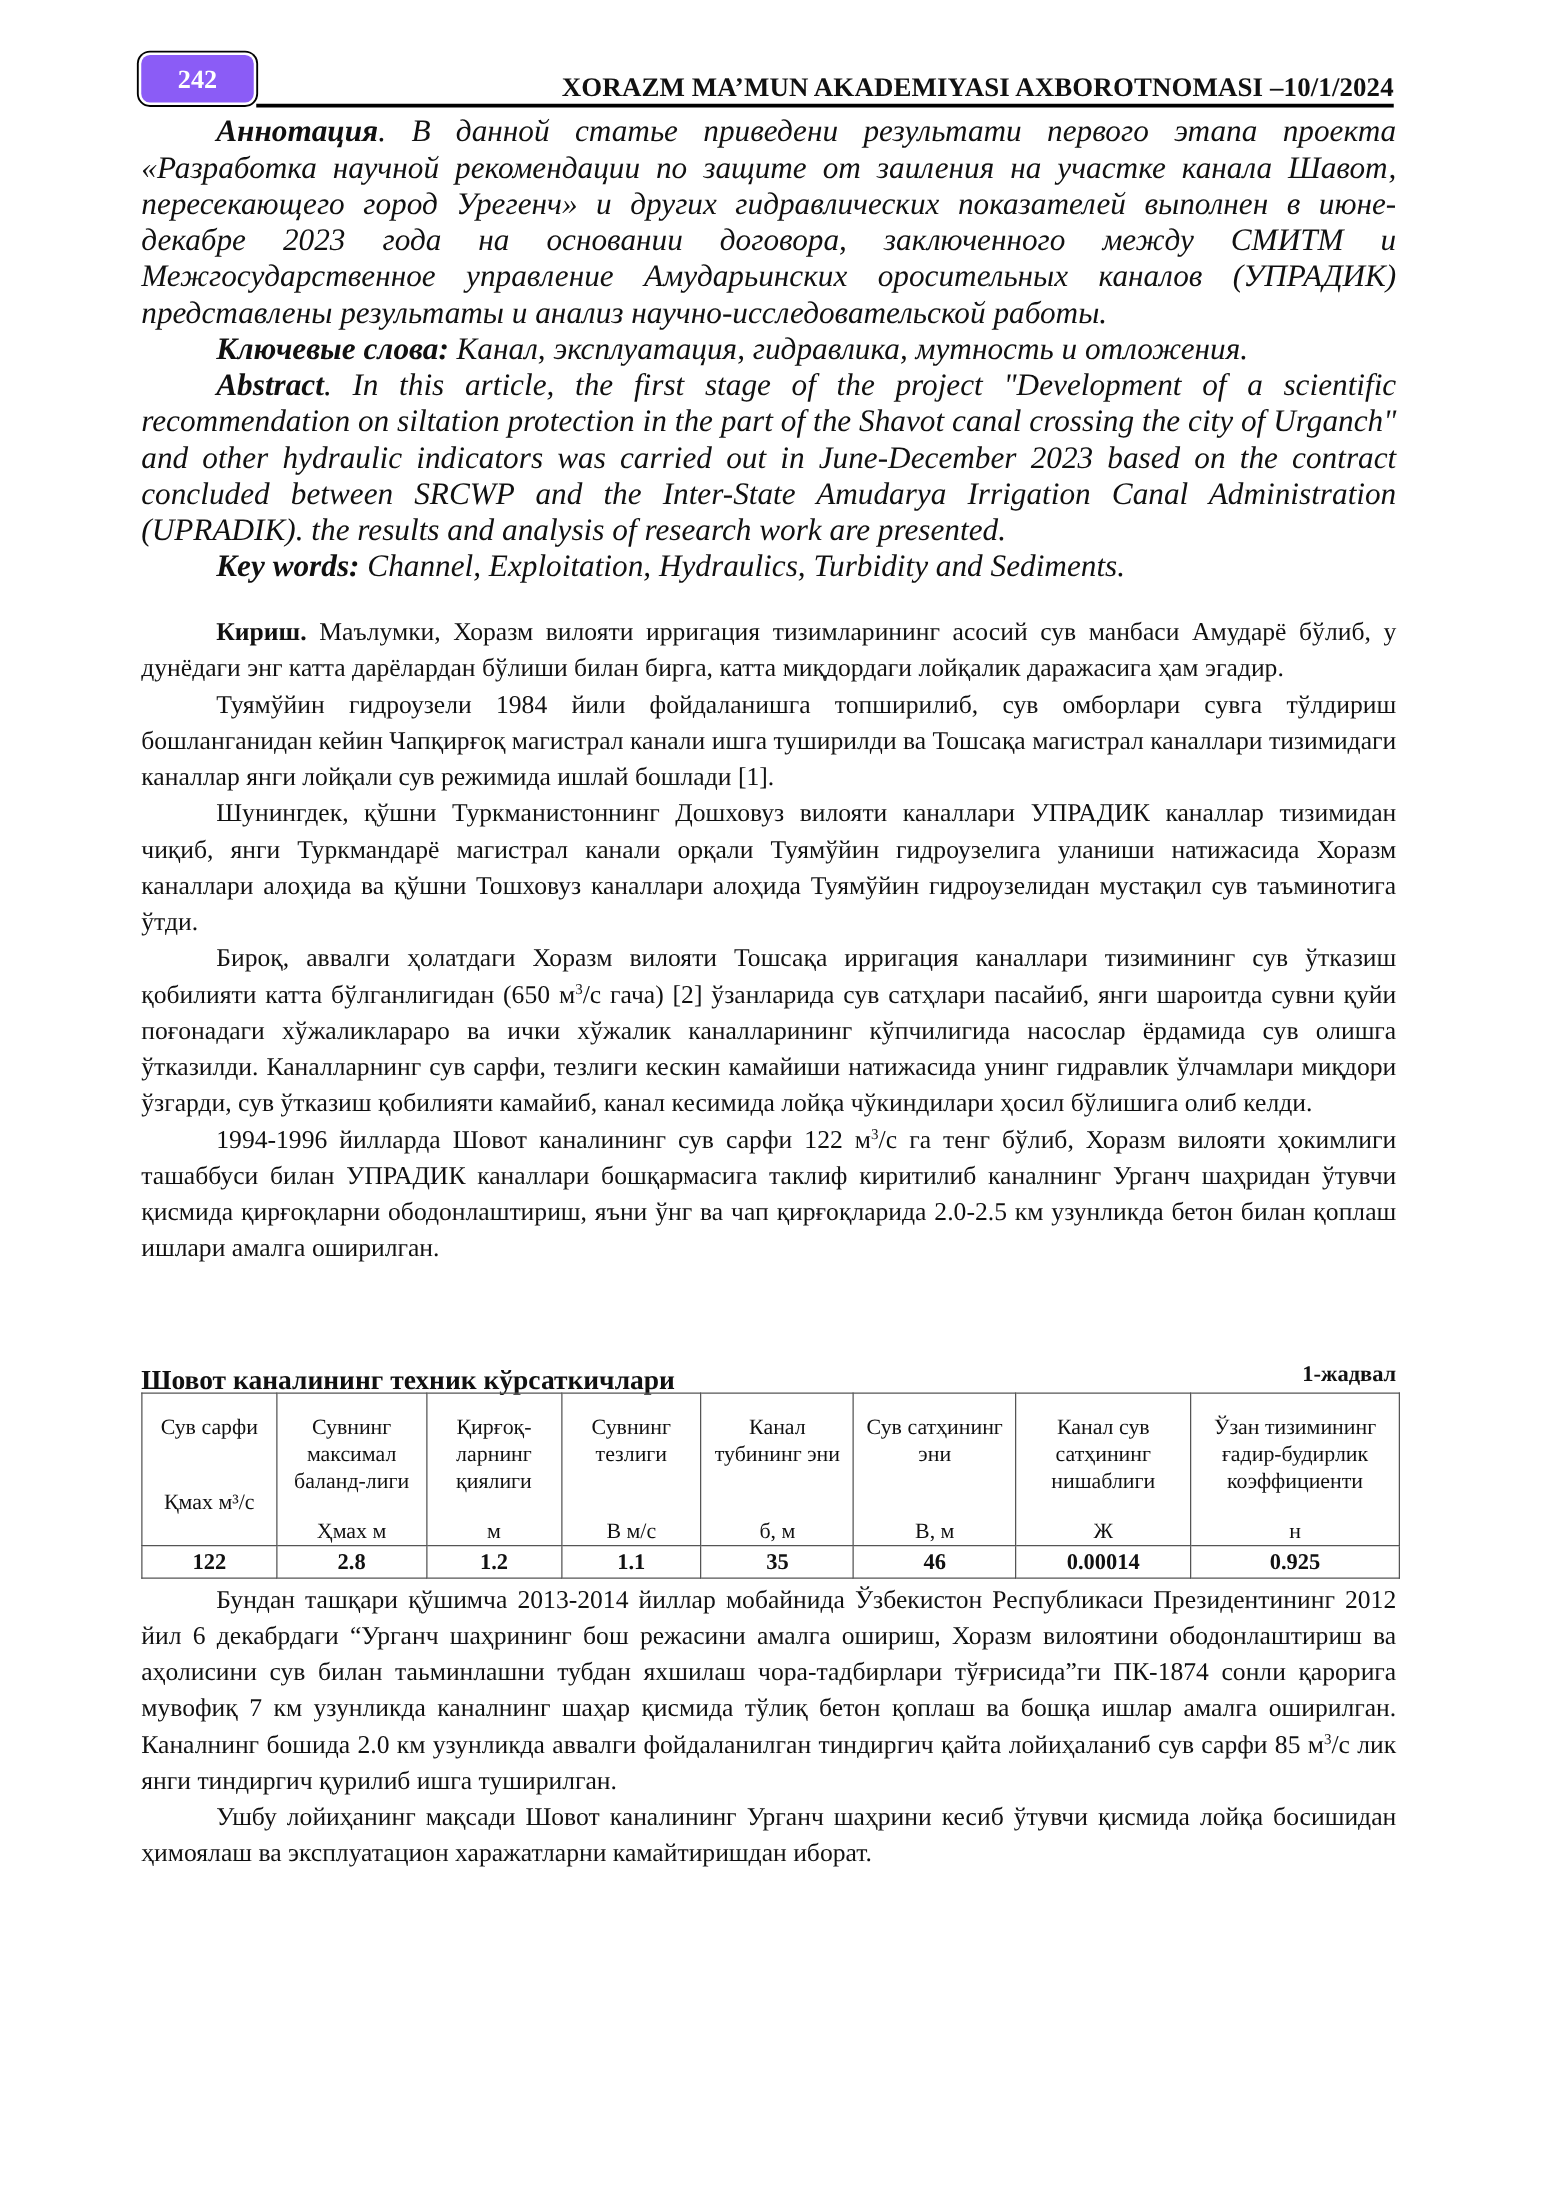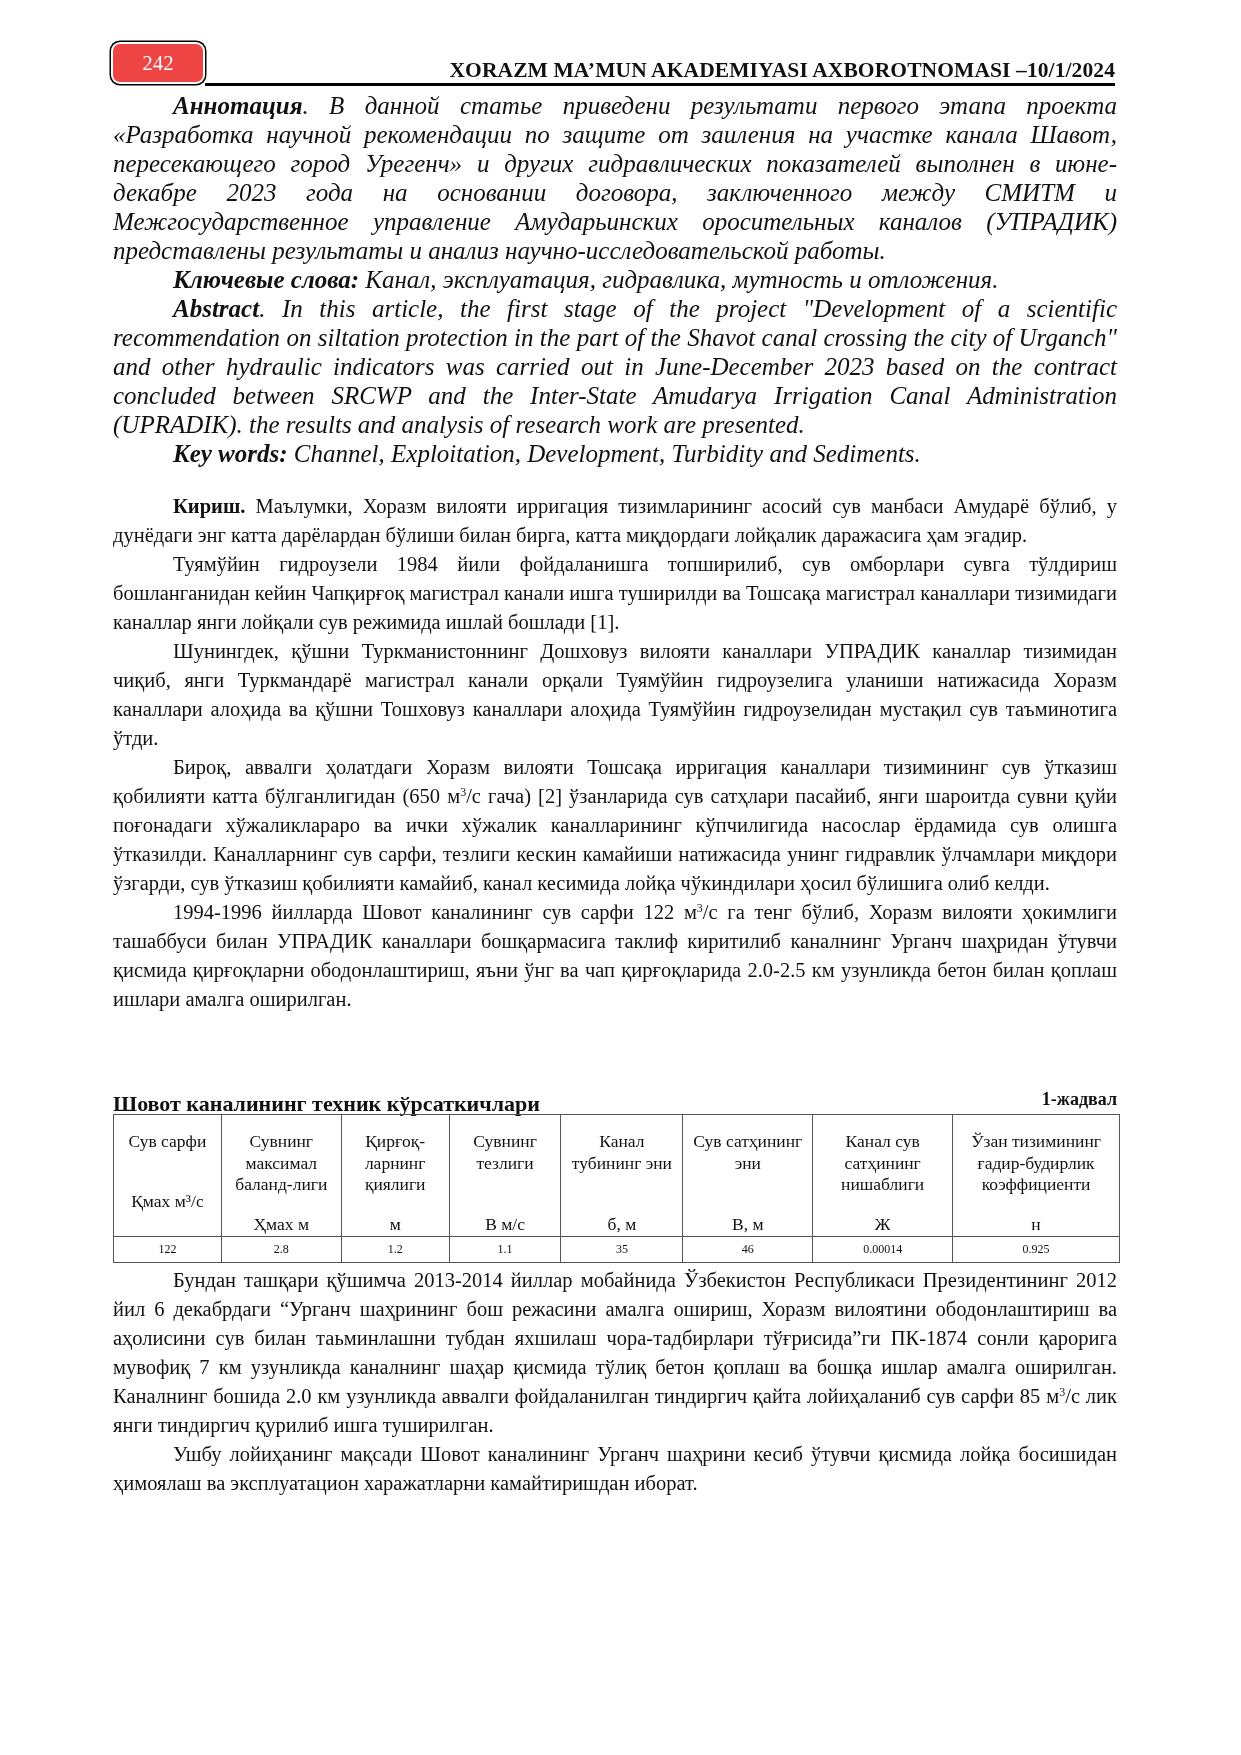--- a/index.html
+++ b/index.html
@@ -1,23 +1,23 @@
 <!DOCTYPE html>
 <html><head>
 <meta charset="utf-8">
 <style>
   * { box-sizing: border-box; margin: 0; padding: 0; }
   html, body { width: 1241px; height: 1755px; background: #ffffff; }
   body { position: relative; font-family: "Liberation Serif", serif; color: #111; overflow: hidden; }
 
   .page-num {
     position: absolute; left: 113px; top: 44px; width: 90px; height: 38px;
-    background: #ef4444; border-radius: 7px;
+    background: #8b5cf6; border-radius: 7px;
     box-shadow: 0 0 0 2px #fff, 0 0 0 3.5px #000;
-    color: #fff; font-weight: normal; font-size: 21px;
+    color: #fff; font-weight: bold; font-size: 21px;
     display: flex; align-items: center; justify-content: center;
   }
   .header-title {
     position: absolute; left: 205px; top: 58px; width: 910px;
     text-align: right; font-weight: bold; font-size: 21.5px; letter-spacing: 0.1px;
     padding-bottom: 16px; line-height: 24px;
   }
   .header-rule { position: absolute; left: 205px; top: 83px; width: 910px; height: 3px; background: #000; }
 
   .text-block { position: absolute; left: 113px; width: 1004px; }
@@ -34,36 +34,36 @@
   .table-label { position: absolute; left: 113px; width: 1004px; top: 1073px; text-align: right; font-weight: bold; font-size: 18px; margin-top: 16px; }
   .table-title { position: absolute; left: 113px; width: 1004px; top: 1094px; font-weight: bold; font-size: 22px; line-height: 20px; }
 
   table.specs {
     position: absolute; left: 113px; top: 1114px; width: 1007px;
     border-collapse: collapse; font-size: 17.5px; line-height: 21.5px;
   }
   table.specs th, table.specs td { border: 1.5px solid #555; text-align: center; vertical-align: top; padding: 0 3px; font-weight: normal; }
   table.specs th { height: 122px; position: relative; padding-top: 16px; }
   table.specs th .unit { position: absolute; left: 0; right: 0; bottom: 1px; font-weight: normal; }
-  table.specs td { font-weight: normal; height: 26px; vertical-align: middle; font-size: 12px; }
+  table.specs td { font-weight: bold; height: 26px; vertical-align: middle; font-size: 18px; }
 
   .after { top: 1266px; }
 </style>
 </head>
 <body>
 
 <div class="page-num">242</div>
 <div class="header-title">XORAZM MA’MUN AKADEMIYASI AXBOROTNOMASI –10/1/2024</div>
 <div class="header-rule"></div>
 
 <div class="text-block abstract">
   <p class="p it indent"><span class="b">Аннотация</span><span>. В данной статье приведени результати первого этапа проекта «Разработка научной рекомендации по защите от заиления на участке канала Шавот, пересекающего город Урегенч» и других гидравлических показателей выполнен в июне-декабре 2023 года на основании договора, заключенного между СМИТМ и Межгосударственное управление Амударьинских оросительных каналов (УПРАДИК) представлены результаты и анализ научно-исследовательской работы.</span></p>
   <p class="p it indent"><span class="b">Ключевые слова:</span><span> Канал, эксплуатация, гидравлика, мутность и отложения.</span></p>
   <p class="p it indent"><span class="b">Abstract</span><span>. In this article, the first stage of the project "Development of a scientific recommendation on siltation protection in the part of the Shavot canal crossing the city of Urganch" and other hydraulic indicators was carried out in June-December 2023 based on the contract concluded between SRCWP and the Inter-State Amudarya Irrigation Canal Administration (UPRADIK). the results and analysis of research work are presented.</span></p>
-  <p class="p it indent"><span class="b">Key words:</span><span> Channel, Exploitation, Development, Turbidity and Sediments.</span></p>
+  <p class="p it indent"><span class="b">Key words:</span><span> Channel, Exploitation, Hydraulics, Turbidity and Sediments.</span></p>
 </div>
 
 <div class="text-block body">
   <p class="p indent"><span class="bu">Кириш.</span><span> Маълумки, Хоразм вилояти ирригация тизимларининг асосий сув манбаси Амударё бўлиб, у дунёдаги энг катта дарёлардан бўлиши билан бирга, катта миқдордаги лойқалик даражасига ҳам эгадир.</span></p>
   <p class="p indent">Туямўйин гидроузели 1984 йили фойдаланишга топширилиб, сув омборлари сувга тўлдириш бошланганидан кейин Чапқирғоқ магистрал канали ишга туширилди ва Тошсақа магистрал каналлари тизимидаги каналлар янги лойқали сув режимида ишлай бошлади [1].</p>
   <p class="p indent">Шунингдек, қўшни Туркманистоннинг Дошховуз вилояти каналлари  УПРАДИК каналлар тизимидан чиқиб, янги Туркмандарё магистрал канали орқали Туямўйин гидроузелига уланиши натижасида Хоразм каналлари алоҳида ва қўшни Тошховуз каналлари алоҳида Туямўйин гидроузелидан мустақил сув таъминотига ўтди.</p>
   <p class="p indent"><span>Бироқ, аввалги ҳолатдаги Хоразм вилояти Тошсақа ирригация каналлари тизимининг сув ўтказиш қобилияти катта бўлганлигидан (650 м</span><sup>3</sup><span>/с гача) [2] ўзанларида сув сатҳлари пасайиб, янги шароитда сувни қуйи поғонадаги хўжаликлараро ва ички хўжалик каналларининг кўпчилигида насослар ёрдамида сув олишга ўтказилди. Каналларнинг сув сарфи, тезлиги кескин камайиши натижасида унинг гидравлик ўлчамлари миқдори ўзгарди, сув ўтказиш қобилияти камайиб, канал кесимида лойқа чўкиндилари ҳосил бўлишига олиб келди.</span></p>
   <p class="p indent"><span>1994-1996 йилларда Шовот каналининг сув сарфи 122 м</span><sup>3</sup><span>/с га тенг бўлиб, Хоразм вилояти ҳокимлиги ташаббуси билан УПРАДИК каналлари бошқармасига таклиф киритилиб каналнинг Урганч шаҳридан ўтувчи қисмида қирғоқларни ободонлаштириш, яъни ўнг ва чап қирғоқларида 2.0-2.5 км узунликда бетон билан қоплаш ишлари амалга оширилган.</span></p>
 </div>
 

